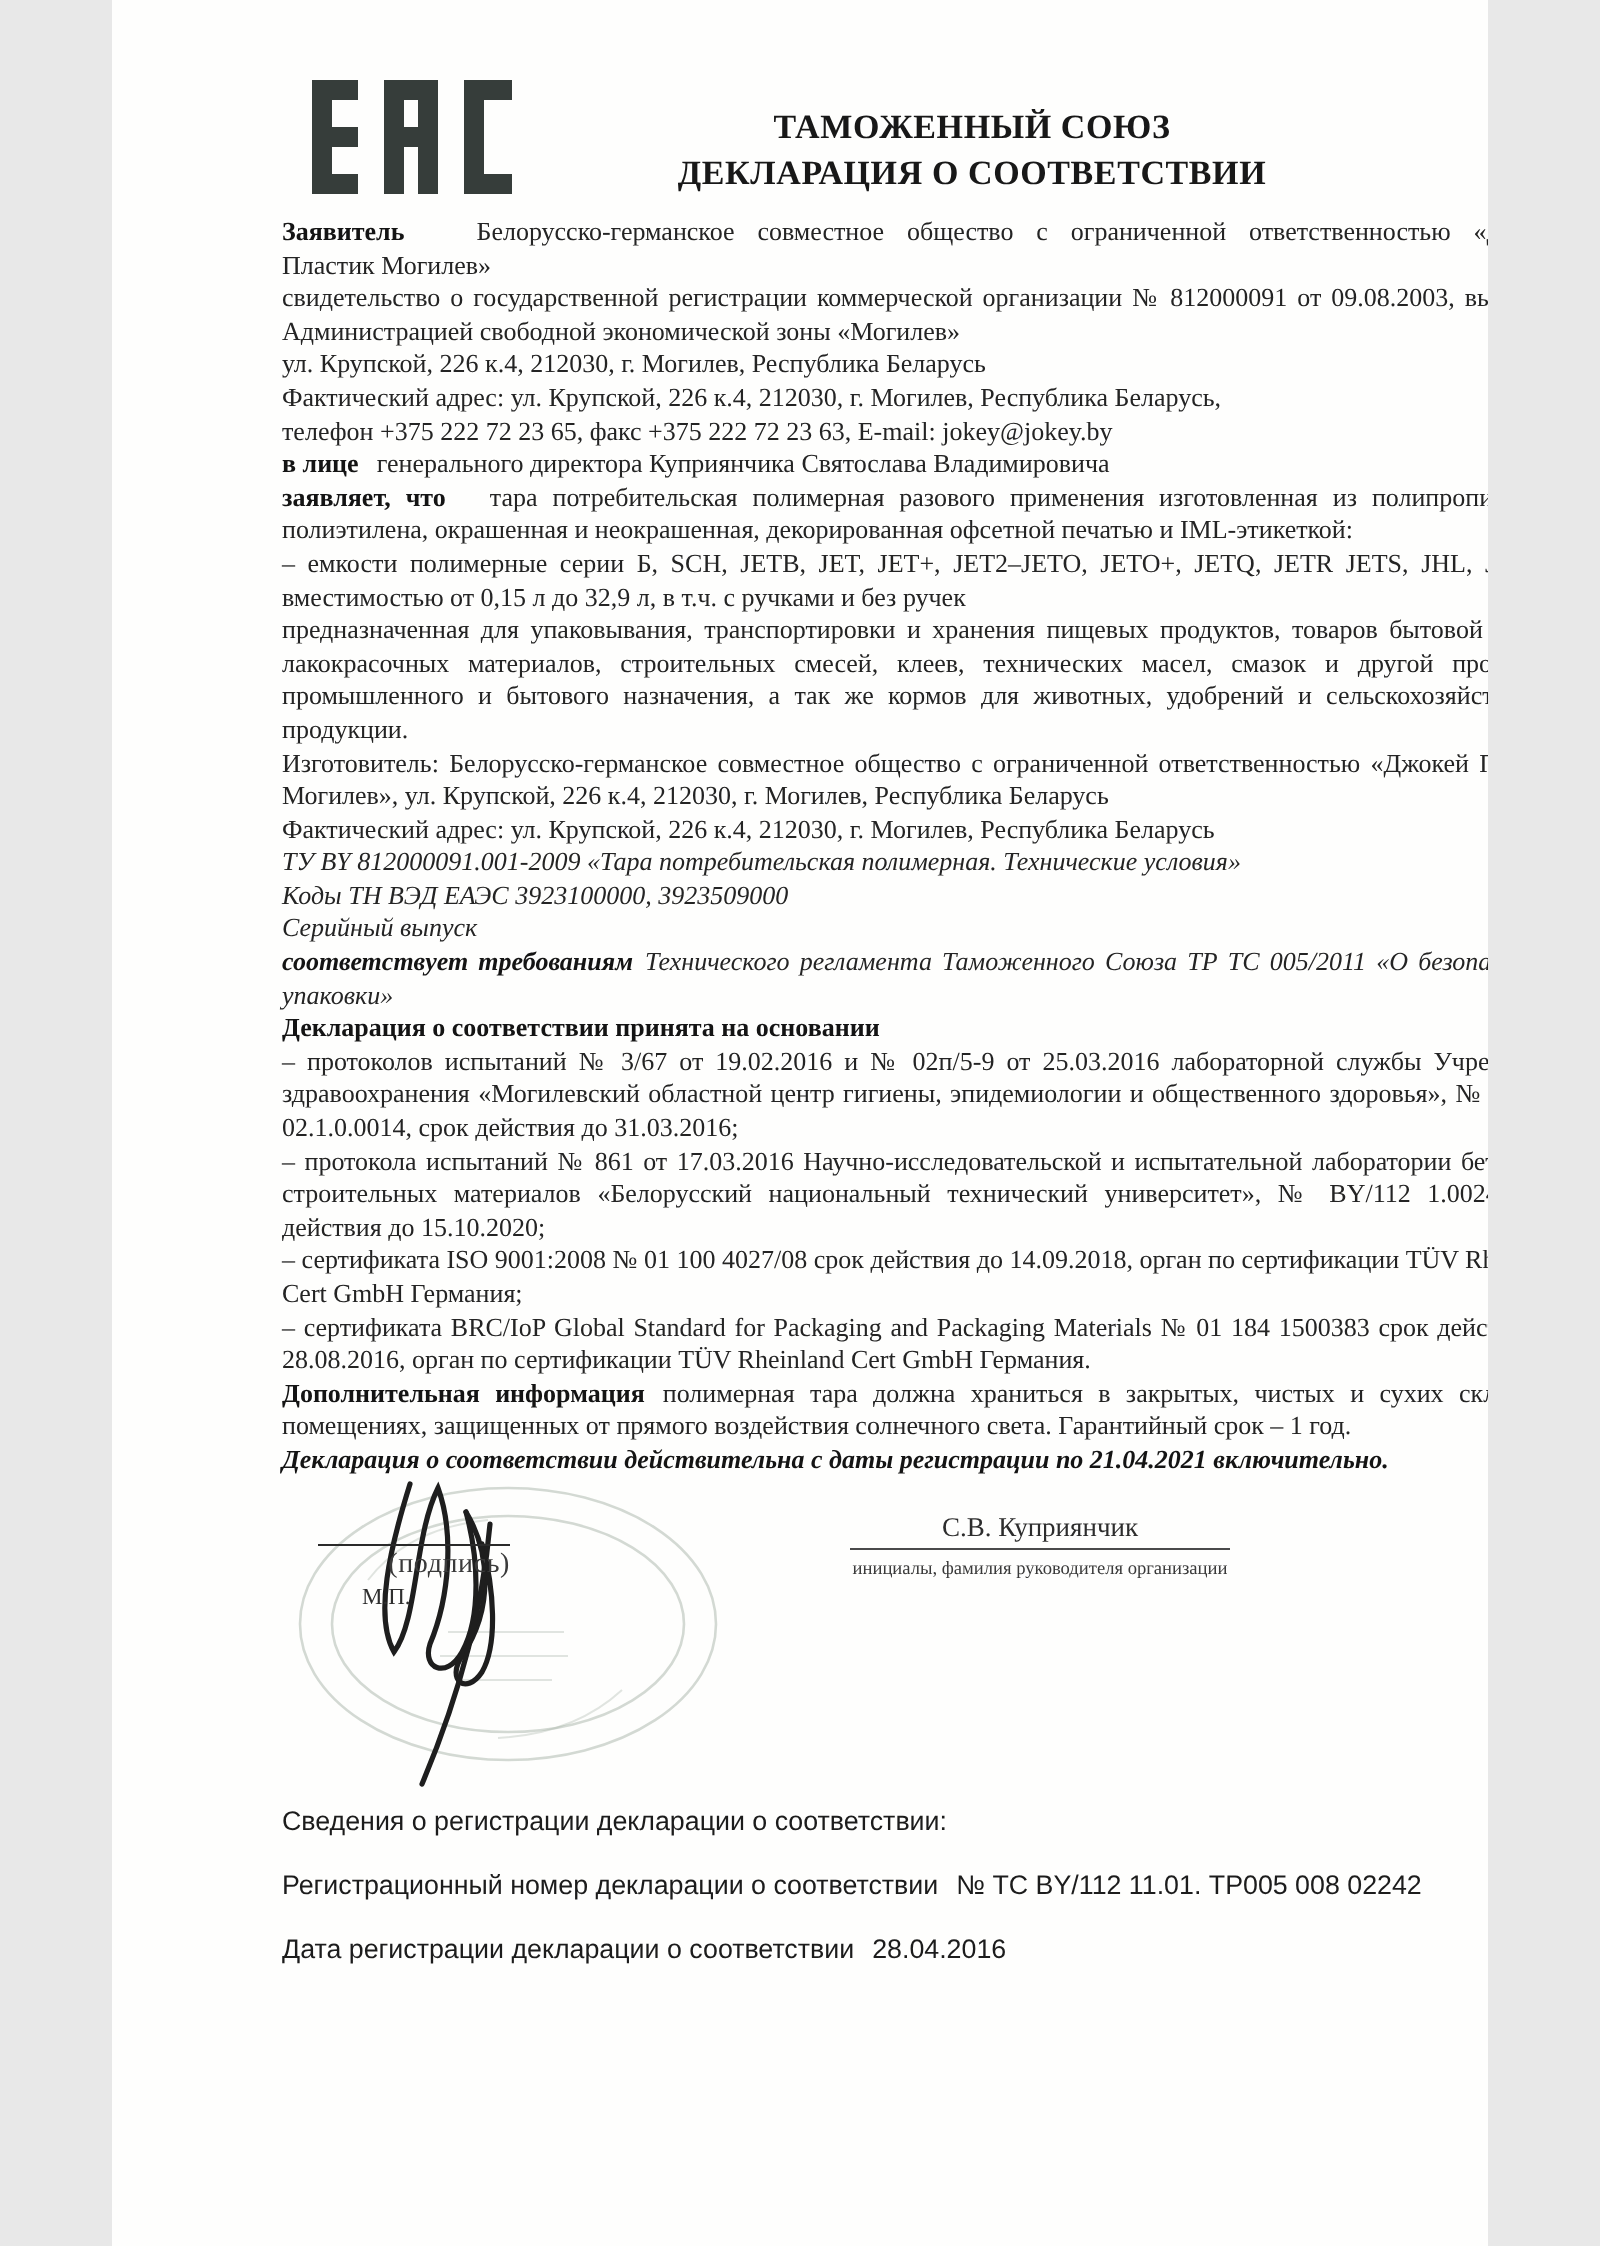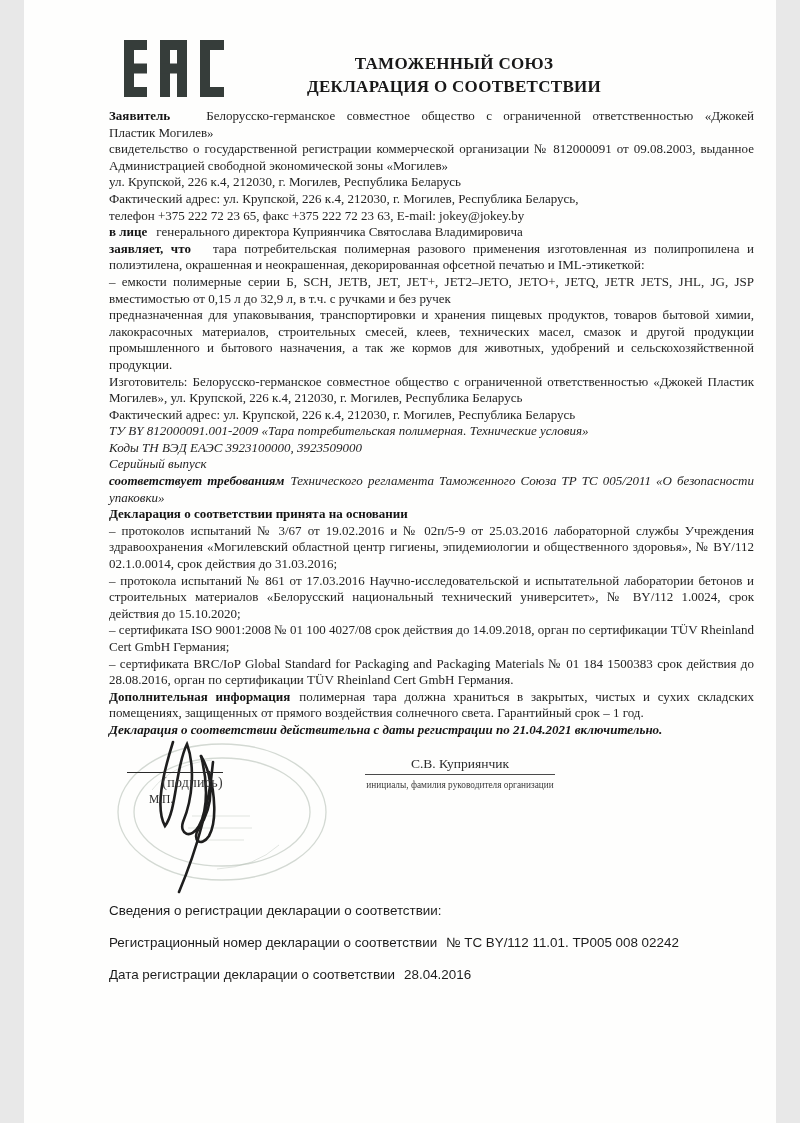--- a/index.html
+++ b/index.html
@@ -1,19 +1,19 @@
 <!DOCTYPE html>
 <html lang="ru"><head>
 <meta charset="utf-8">
 <style>
   html,body{margin:0;padding:0;}
   body{background:#e8e8e8;}
   .page{
     position:relative;
-    width:752px;height:1123px;
+    width:688px;height:1123px;
     margin:0 auto;
     background:#fefefd;
     font-family:"Liberation Serif", serif;
     color:#242424;
     overflow:hidden;
   }
   .eac-logo{position:absolute;left:100px;top:40px;}
   .doc-title{
     position:absolute;left:190px;top:52px;width:480px;
     text-align:center;font-weight:bold;font-size:17px;line-height:23px;
@@ -43,21 +43,21 @@
   }
   .sig-caption{
     position:absolute;left:18px;top:31px;width:96px;
     font-size:14px;text-align:right;color:#3a3a3a;letter-spacing:.3px;
   }
   .mp-label{
     position:absolute;left:40px;top:47px;
     font-size:11.5px;color:#2e2e2e;
   }
   .head-sign{
-    position:absolute;left:256px;top:12px;width:190px;text-align:center;
+    position:absolute;left:284px;top:12px;width:190px;text-align:center;
   }
   .head-name{
     font-size:13.5px;color:#2d2d2d;
     border-bottom:1.4px solid #4a4a4a;
     padding:0 8px 2px 8px;display:block;
   }
   .head-caption{font-size:9.3px;color:#3a3a3a;margin-top:2px;display:block;}
   .reg-block{
     font-family:"Liberation Sans", sans-serif;
     font-size:13.4px;line-height:17px;color:#1c1c1c;

